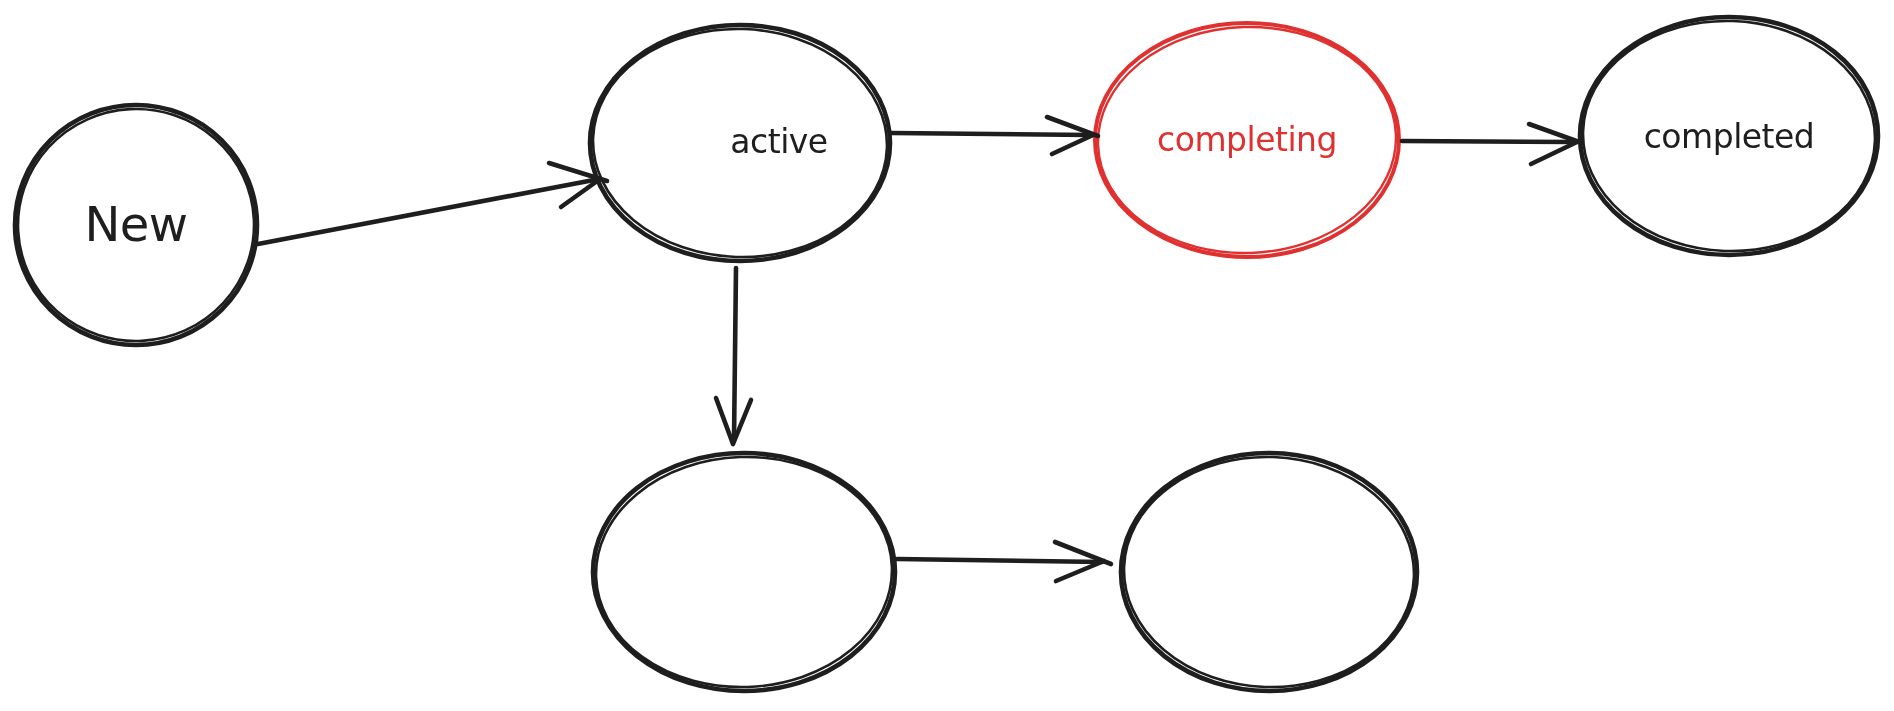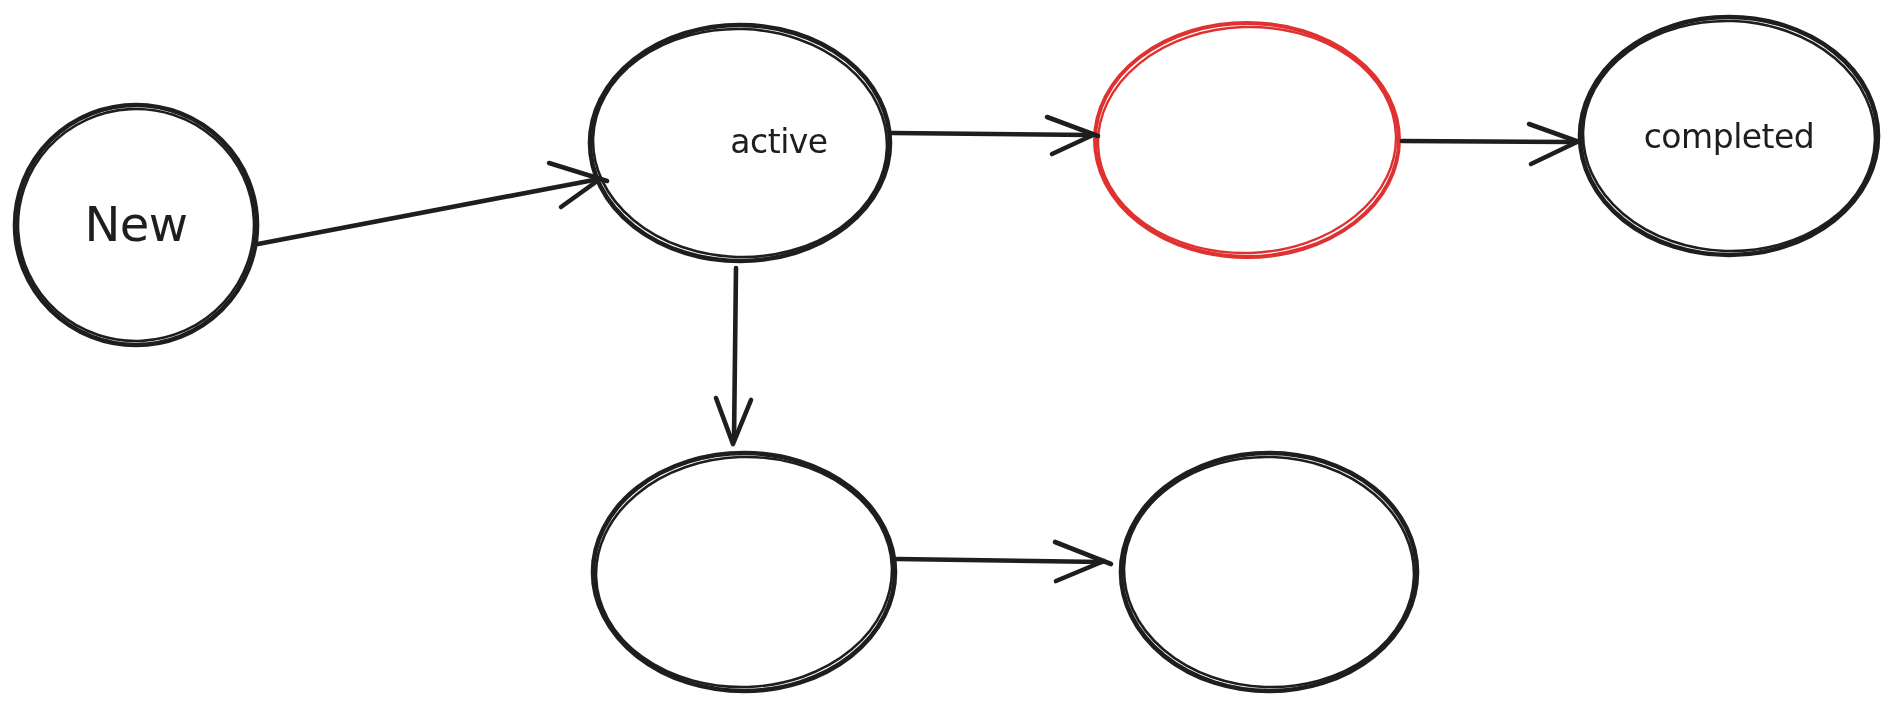--- a/index.html
+++ b/index.html
@@ -96,18 +96,19 @@
     <g stroke-width="4.6" stroke-linecap="round" stroke-linejoin="round">
       <path d="M 897 559 L 1102 562" stroke="#1e1e1e"></path>
       <path d="M 1055 542 L 1111 564 M 1056 581 L 1104 561" stroke="#1e1e1e"></path>
     </g>
   </svg>
 
   <div class="node-label italic" style="left:136px; top:224px;">New</div>
 
   <div class="node-label" style="left:740px; top:141px;margin-left:39px;">active</div>
 
+  <div class="node-label red" style="left:1247px; top:139px;">completing</div>
 
   <div class="node-label" style="left:1729px; top:136px;">completed</div>
 
 
 
 </div>
 
 </body></html>

